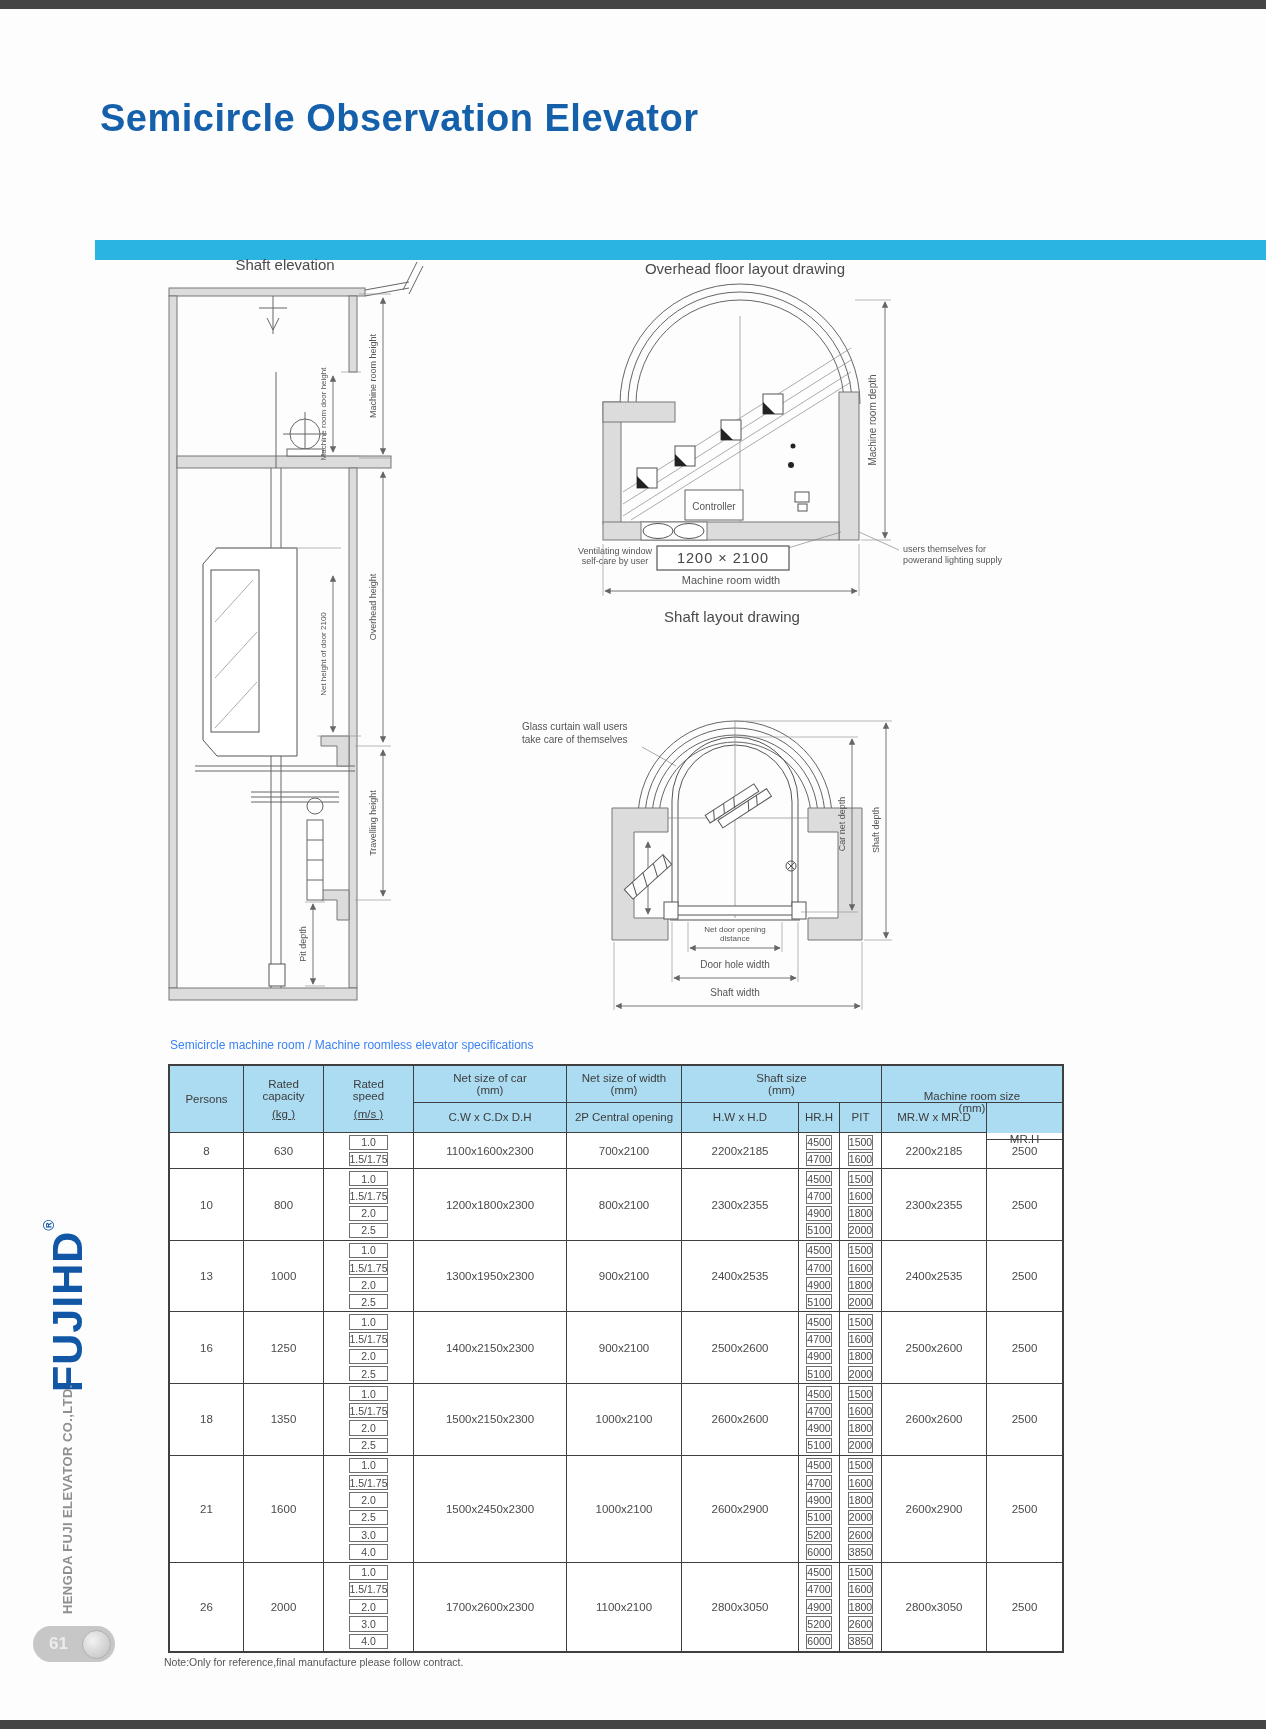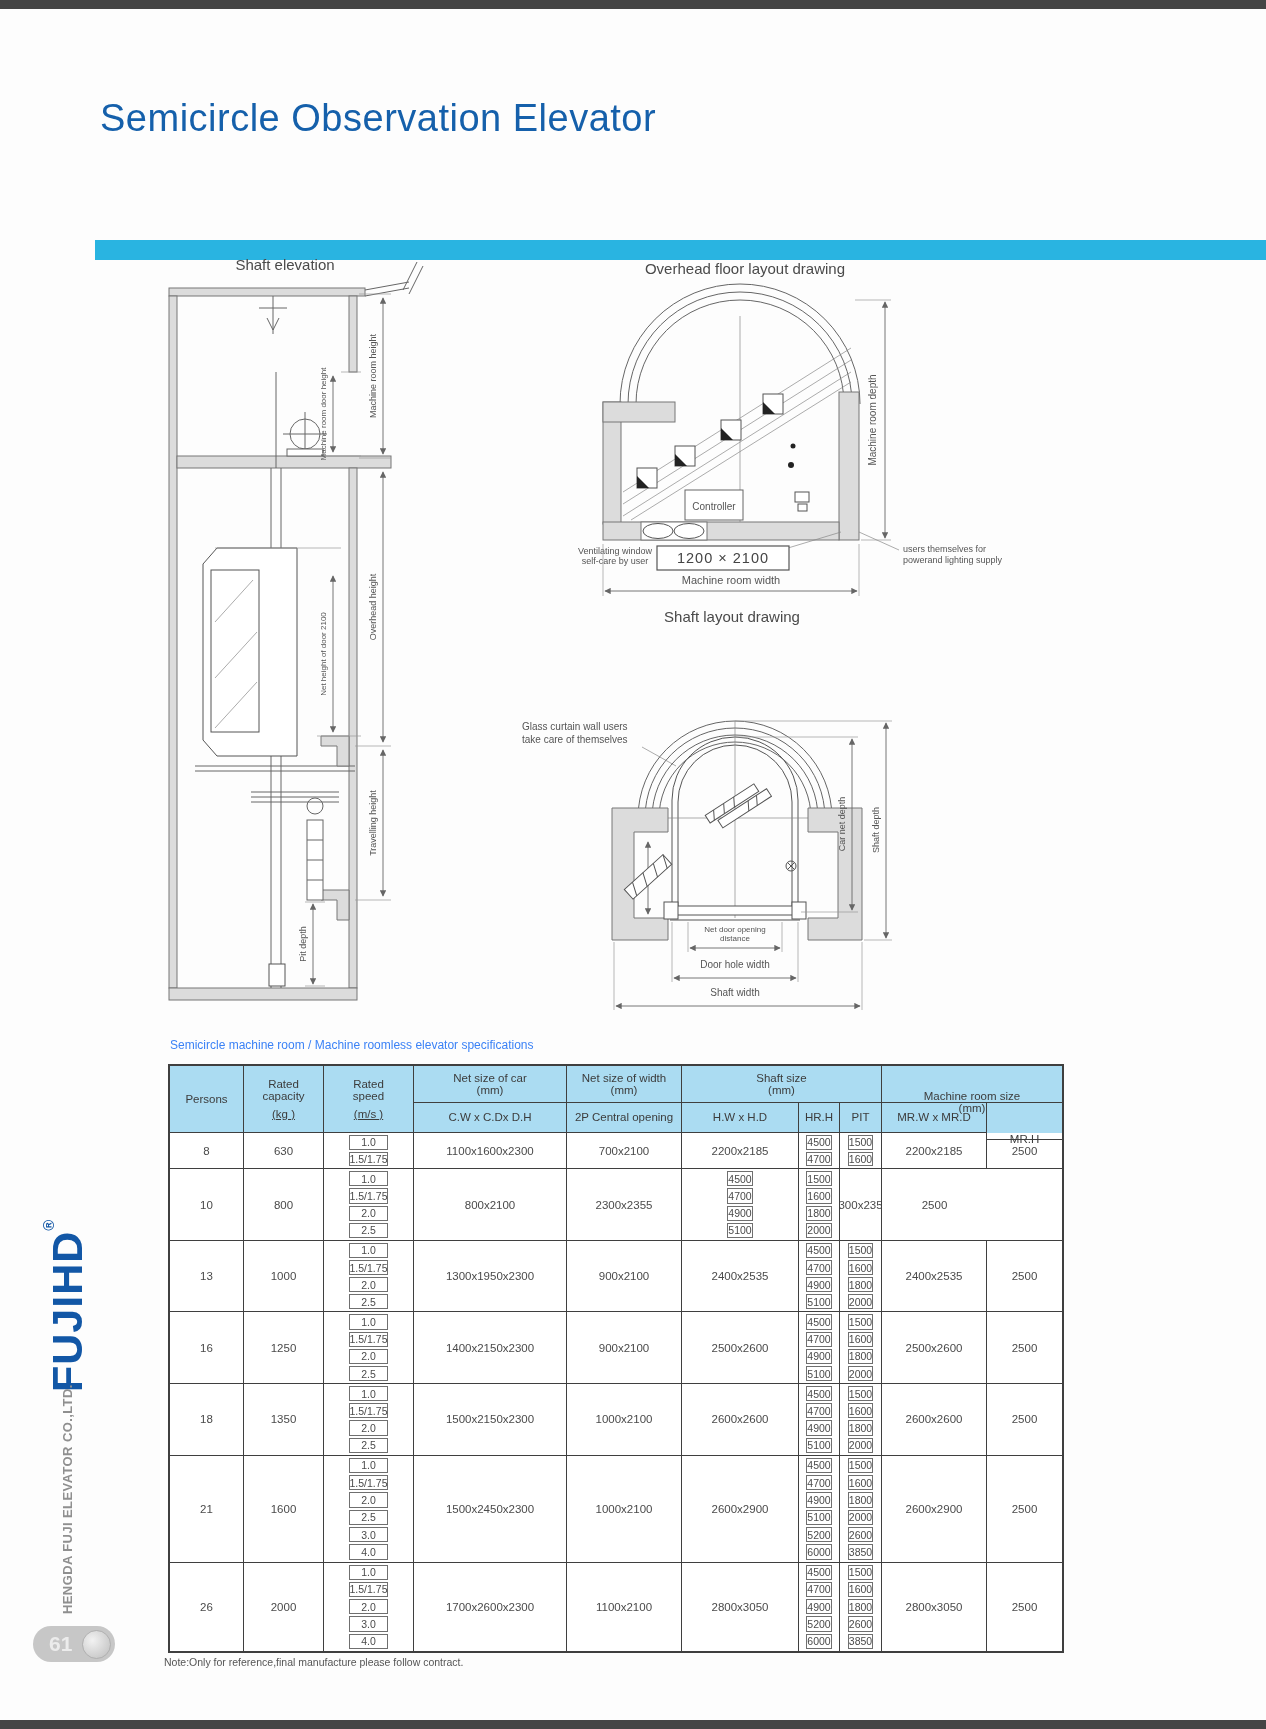--- a/index.html
+++ b/index.html
@@ -12,40 +12,40 @@
   .page{
     position:relative;width:1266px;height:1729px;background:#fdfdfd;
     font-family:"Liberation Sans",sans-serif;overflow:hidden;margin:0 auto;
   }
   .abs{position:absolute;}
   .edge-bar{position:absolute;left:0;width:100%;height:9px;background:#454545;}
   .edge-bar.top{top:0;}
   .edge-bar.bottom{bottom:0;}
   .doc-title{
     position:absolute;left:100px;top:94px;
-    color:var(--title-blue);font-size:38px;font-weight:normal;line-height:49px;letter-spacing:0.5px;text-align:center;
+    color:var(--title-blue);font-size:38px;font-weight:bold;line-height:49px;letter-spacing:0.5px;text-align:center;
   }
   .cyan-bar{position:absolute;left:95px;top:240px;right:0;height:20px;background:var(--accent-cyan);}
 
   
   .logo-vert{
     position:absolute;left:40px;top:1392px;transform:rotate(-90deg);transform-origin:0 0;
     color:var(--logo-blue);font-size:43px;font-weight:bold;white-space:nowrap;letter-spacing:1px;
   }
   .logo-vert .reg{font-size:15px;vertical-align:28px;font-weight:bold;}
   .company-vert{
     position:absolute;left:60px;top:1614px;transform:rotate(-90deg);transform-origin:0 0;
     color:#8f8f8f;font-size:13px;font-weight:bold;white-space:nowrap;letter-spacing:0.4px;
   }
   .page-pill{
     position:absolute;left:33px;top:1626px;width:82px;height:36px;border-radius:18px;
     background:#c7c7c7;display:flex;align-items:center;justify-content:space-between;
     padding:0 4px 0 16px;box-sizing:border-box;
   }
-  .page-pill .num{color:#ececec;font-size:21px;font-weight:bold;}
+  .page-pill .num{color:#ececec;font-size:17px;font-weight:bold;}
   .globe{
     width:29px;height:29px;border-radius:50%;
     background:radial-gradient(circle at 35% 35%, #f2f2f2, #bdbdbd);
     border:1px solid #b0b0b0;box-sizing:border-box;
   }
 
   
   .caption{position:absolute;left:170px;top:1038px;font-size:12px;color:#3b82f6;}
   .spec-table{
     position:absolute;left:168px;top:1064px;width:892px;
@@ -446,20 +446,21 @@
         </div>
         <div class="tgroup" style="height: 70.6px;">
           <div class="tcell">10</div>
           <div class="tcell">800</div>
           <div class="tcell boxcol pad-wide">
             <div class="ibox">1.0</div>
             <div class="ibox">1.5/1.75</div>
             <div class="ibox">2.0</div>
             <div class="ibox">2.5</div>
           </div>
+          <div class="tcell">1200x1800x2300</div>
           <div class="tcell">800x2100</div>
           <div class="tcell">2300x2355</div>
           <div class="tcell boxcol">
             <div class="ibox">4500</div>
             <div class="ibox">4700</div>
             <div class="ibox">4900</div>
             <div class="ibox">5100</div>
           </div>
           <div class="tcell boxcol">
             <div class="ibox">1500</div>

